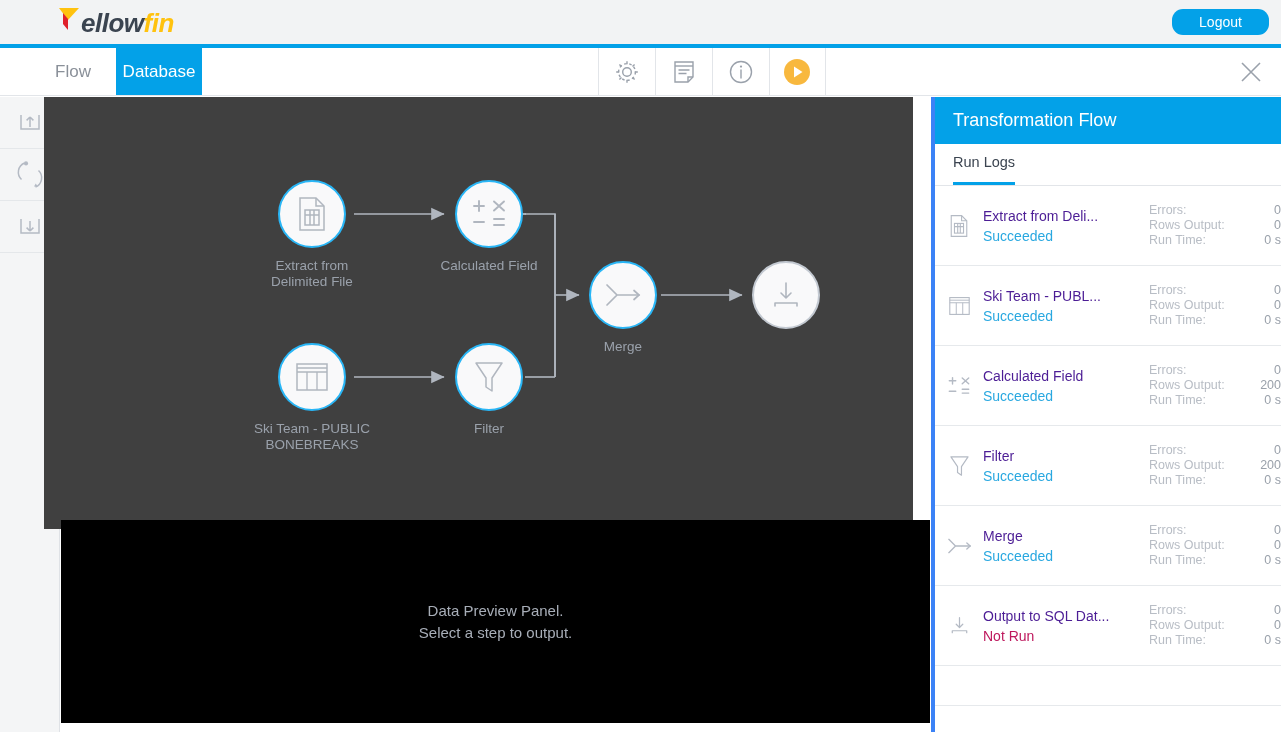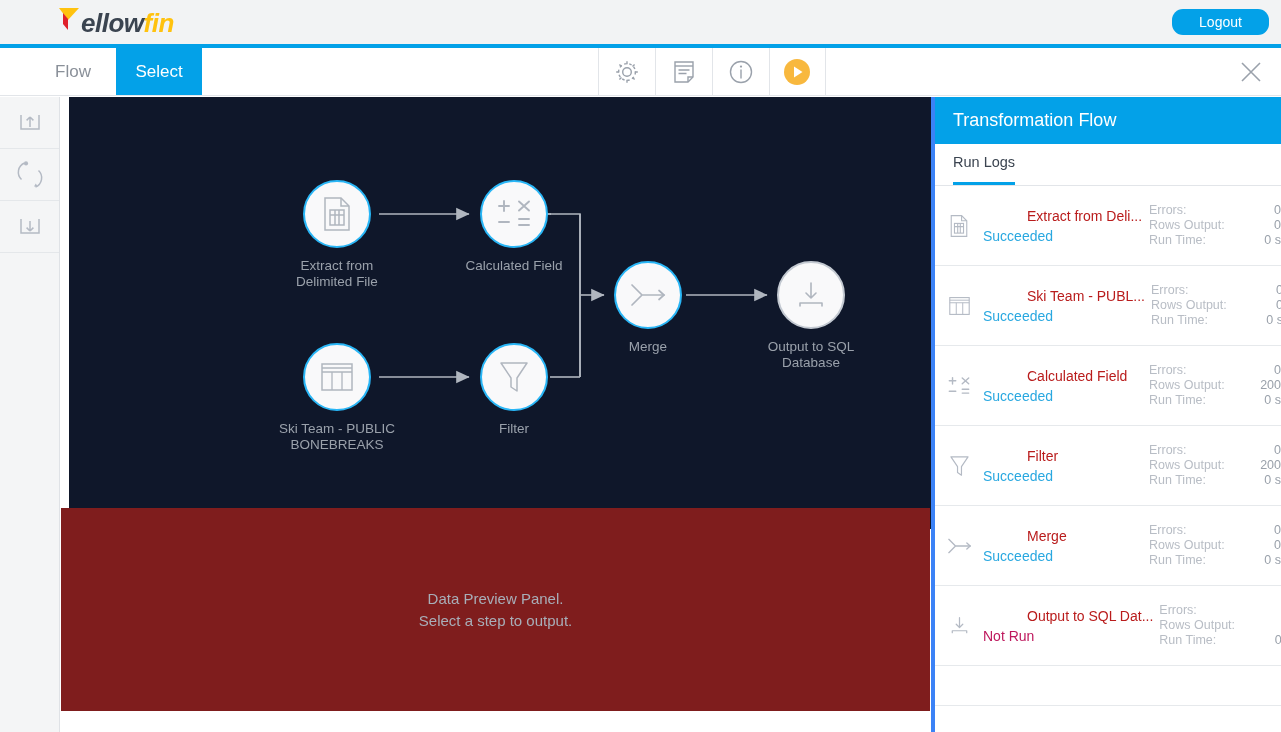--- a/index.html
+++ b/index.html
@@ -72,22 +72,22 @@
     position: absolute; left: 0; top: 97px; width: 60px; height: 635px;
     background: #f4f5f6; border-right: 1px solid #dfe2e6;
   }
   .rail-btn {
     height: 52px; display: flex; align-items: center; justify-content: center;
     border-bottom: 1px solid #e4e7ea; cursor: pointer;
   }
 
   
   #flow-canvas {
-    position: absolute; left: 69px; top: 97px; width: 869px; height: 432px;
-    background: #0f172a;
+    position: absolute; left: 44px; top: 97px; width: 869px; height: 432px;
+    background: #404040;
   }
   #flow-svg { position: absolute; left: 0; top: 0; }
   .node { position: absolute; cursor: pointer; }
   .node .ring {
     width: 68px; height: 68px; border-radius: 50%;
     border: 2px solid #29b6f6; background: #f9f9fa;
     display: flex; align-items: center; justify-content: center;
   }
   .node.inactive .ring { border-color: #c3c9d1; }
   .node .label {
@@ -98,22 +98,22 @@
   
   #zoom-pill {
     position: absolute; left: 85px; top: 471px;
     width: 62px; height: 32px; border-radius: 16px;
     background: #eceef1; display: flex; align-items: center;
     justify-content: space-around; cursor: pointer;
   }
 
   
   #data-preview {
-    position: absolute; left: 61px; top: 508px; width: 869px; height: 203px;
-    background: #7f1d1d;
+    position: absolute; left: 61px; top: 520px; width: 869px; height: 203px;
+    background: #000000;
     display: flex; align-items: center; justify-content: center;
   }
   #data-preview .msg {
     text-align: center; font-size: 15px; color: #a8aeb8; line-height: 22px;
   }
 
   
   #right-panel {
     position: absolute; left: 931px; top: 97px; width: 350px; height: 635px;
     background: #ffffff; border-left: 4px solid #3b82f6;
@@ -139,22 +139,22 @@
   .log-row {
     height: 80px; border-bottom: 1px solid #e6e9ec;
     display: flex; align-items: center; cursor: pointer;
   }
   .log-row .ricon {
     width: 48px; display: flex; align-items: center; justify-content: center;
     flex: 0 0 48px;
   }
   .log-row .rname { flex: 1 1 auto; padding-right: 6px; }
   .log-row .rname .t1 {
-    font-size: 14px; color: #b91c1c; line-height: 20px;
-    white-space: nowrap; overflow: hidden; margin-left: 44px;
+    font-size: 14px; color: #4c1d95; line-height: 20px;
+    white-space: nowrap; overflow: hidden;
   }
   .log-row .rname .t2 { font-size: 14px; line-height: 20px; }
   .log-row .rname .t2.ok { color: #29a8e0; }
   .log-row .rname .t2.notrun { color: #be185d; }
   .log-row .rstats {
     flex: 0 0 132px; display: flex; font-size: 12.5px;
     color: #b8bdc5; line-height: 15px;
   }
   .log-row .rstats .keys { flex: 1 1 auto; }
   .log-row .rstats .vals { text-align: right; width: 38px; color: #9aa1ab; }
@@ -174,21 +174,21 @@
     </span>
     <span class="ellow">ellow</span>
     <span class="fin">fin</span>
   </div>
   <button id="logout-button">Logout</button>
 </div>
 <div id="top-rule"></div>
 
 <div id="tab-row">
   <div class="tab">Flow</div>
-  <div class="tab active">Select</div>
+  <div class="tab active">Database</div>
   <div id="tab-spacer"></div>
 
   <div id="tool-group">
     <div class="tool-btn">
       <svg width="26" height="26" viewBox="0 0 26 26" fill="none" stroke="#9aa1ab" stroke-width="1.4">
         <circle cx="13" cy="13" r="4.3"></circle>
         <path d="M13 2.2v3M13 20.8v3M2.2 13h3M20.8 13h3M5.4 5.4l2.1 2.1M18.5 18.5l2.1 2.1M20.6 5.4l-2.1 2.1M7.5 18.5l-2.1 2.1"></path>
         <circle cx="13" cy="13" r="8.4" stroke-dasharray="2.6 2.6"></circle>
       </svg>
     </div>
@@ -336,24 +336,20 @@
     <div class="label">Merge</div>
   </div>
 
   <div class="node inactive" style="left:708px; top:164px;">
     <div class="ring">
       <svg width="34" height="32" viewBox="0 0 34 32" fill="none" stroke="#b0b6bf" stroke-width="1.6" stroke-linecap="round">
         <path d="M17 4v15M17 19l-5-5M17 19l5-5"></path>
         <path d="M6 24h22M6 24v3M28 24v3"></path>
       </svg>
     </div>
-    <div class="label">
-        <div>Output to SQL</div>
-        <div>Database</div>
-      </div>
   </div>
 
   <div id="zoom-pill">
     <span>
       <svg width="18" height="18" viewBox="0 0 18 18" fill="none" stroke="#b4bac4" stroke-width="1.3">
         <rect x="3.5" y="3.5" width="11" height="11"></rect>
         <circle cx="9" cy="9" r="2.3"></circle>
         <path d="M5.6 1.2v2M12.4 1.2v2M5.6 14.8v2M12.4 14.8v2M1.2 5.6h2M1.2 12.4h2M14.8 5.6h2M14.8 12.4h2"></path>
       </svg>
     </span>

